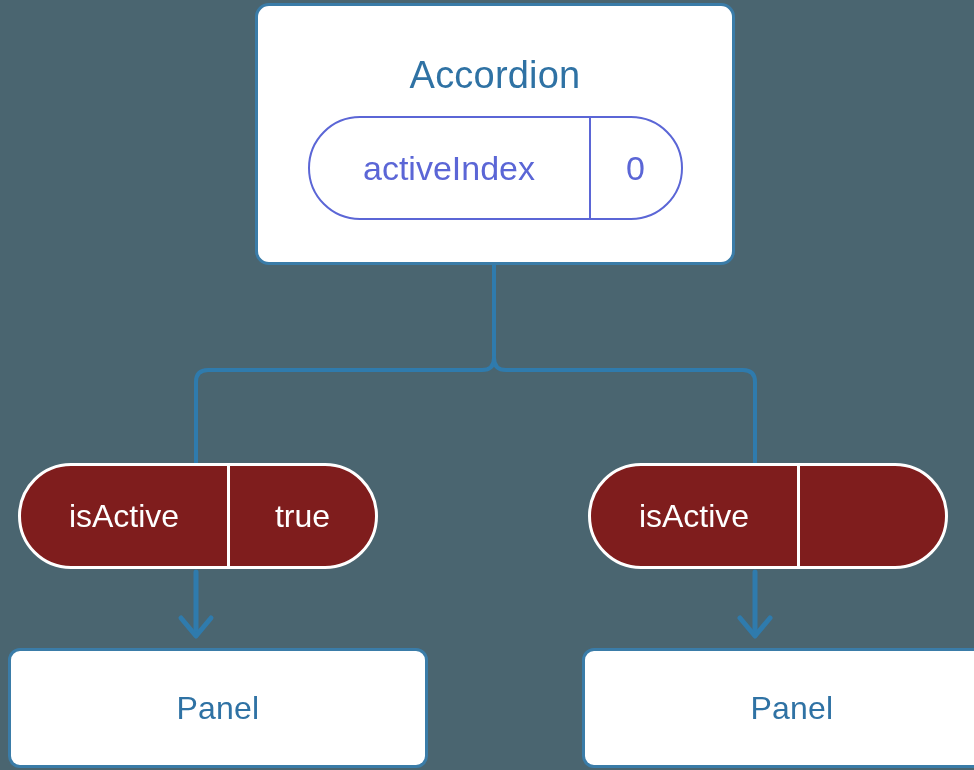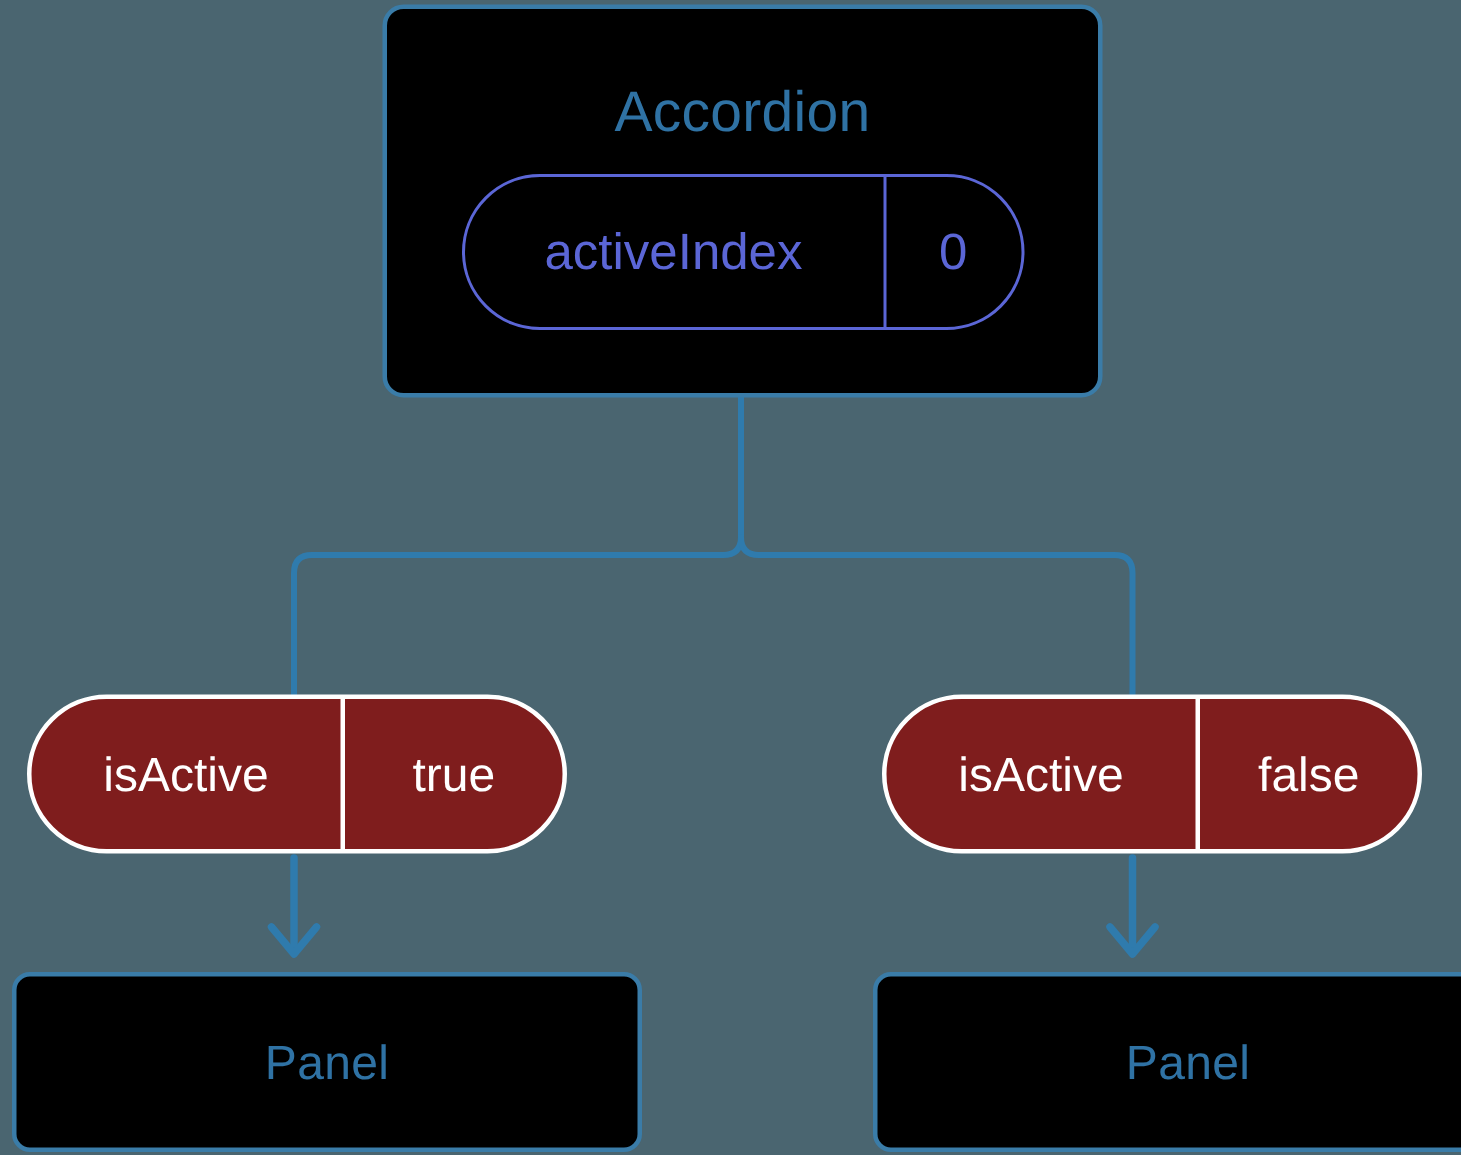--- a/index.html
+++ b/index.html
@@ -27,21 +27,21 @@
     width: 974px;
     height: 770px;
     z-index: 1;
   }
 
   
   .card {
     position: absolute;
     z-index: 2;
     box-sizing: border-box;
-    background: #000000;
+    background: #ffffff;
     border: 3px solid #3a7ca8;
     border-radius: 14px;
     display: flex;
     flex-direction: column;
     align-items: center;
   }
   .card-title {
     color: #2f72a4;
     font-size: 38px;
     line-height: 1;
@@ -166,21 +166,20 @@
     </div>
   </div>
 
   <div class="pill pill-filled" id="pill-active-true">
     <span class="pill-key">isActive</span>
     <span class="pill-val">true</span>
   </div>
 
   <div class="pill pill-filled" id="pill-active-false">
     <span class="pill-key">isActive</span>
-    <span class="pill-val">false</span>
   </div>
 
   <div class="card panel-card" id="panel-left">
     <div class="card-title">Panel</div>
   </div>
 
   <div class="card panel-card" id="panel-right">
     <div class="card-title">Panel</div>
   </div>
 

